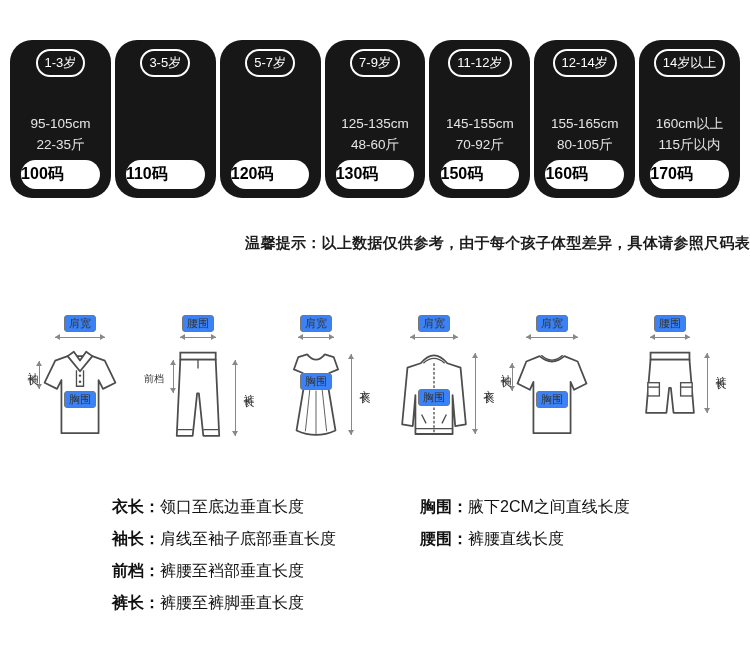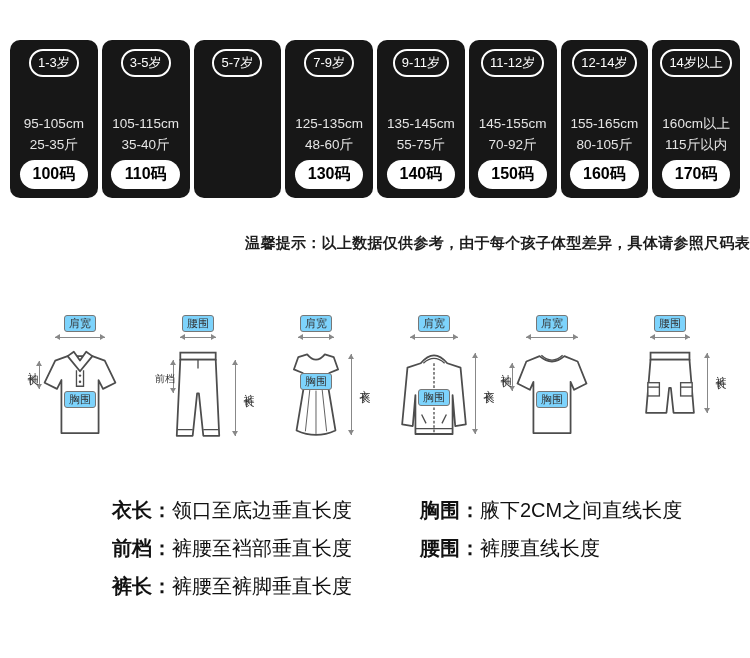--- a/index.html
+++ b/index.html
@@ -1,95 +1,84 @@
 <!DOCTYPE html>
 <html><head>
 <meta charset="utf-8">
 <style>
   html,body{margin:0;padding:0;background:#fff;}
   body{width:750px;height:658px;overflow:hidden;font-family:"Liberation Sans","DejaVu Sans",sans-serif;}
 
   
   .size-table{display:flex;gap:4px;padding:0 10px;margin-top:40px;}
-  .col{flex:1;background:#171717;border-radius:10px;height:158px;display:flex;flex-direction:column;
+  .col{flex:1;background:#171717;border-radius:22px;height:158px;display:flex;flex-direction:column;
        align-items:center;justify-content:space-between;padding:9px 0;box-sizing:border-box;}
   .age{border:2px solid #fff;border-radius:20px;color:#fff;font-size:13px;padding:3px 7px;white-space:nowrap;}
   .hw{color:#e5e5e5;font-size:13.5px;text-align:center;line-height:21px;white-space:nowrap;margin-top:30px;}
   .size{background:#fff;border-radius:20px;color:#000;font-weight:bold;font-size:16px;width:78%;
-        text-align:center;padding:4px 0;}
+        text-align:left;padding:4px 0;}
 
   
   .tip{margin-top:36px;text-align:right;font-size:15px;font-weight:600;color:#1d1d1d;letter-spacing:0.3px;}
 
   
   .diagrams{display:flex;justify-content:center;margin-top:62px;}
   .figure{position:relative;width:118px;height:158px;flex:0 0 auto;}
   .garment{position:absolute;}
   .mlabel{position:absolute;font-size:11px;color:#333;line-height:1;white-space:nowrap;}
-  .boxed{border:1px solid #777;border-radius:3px;padding:2px 4px;background:#7dd3fc;}
+  .boxed{border:1px solid #777;border-radius:3px;padding:2px 4px;background:#3b82f6;}
   .top-label{top:0;left:50%;transform:translateX(-50%);}
   .htext{position:absolute;font-size:10px;color:#333;white-space:nowrap;}
   .vtext{position:absolute;writing-mode:vertical-rl;font-size:11px;letter-spacing:2px;color:#333;}
   .hline{position:absolute;height:1px;background:#888;}
   .hline::before{content:"";position:absolute;left:0;top:-3px;width:0;height:0;
     border-top:3px solid transparent;border-bottom:3px solid transparent;border-right:5px solid #888;}
   .hline::after{content:"";position:absolute;right:0;top:-3px;width:0;height:0;
     border-top:3px solid transparent;border-bottom:3px solid transparent;border-left:5px solid #888;}
   .vline{position:absolute;width:1px;background:#888;}
   .vline::before{content:"";position:absolute;top:0;left:-3px;width:0;height:0;
     border-left:3px solid transparent;border-right:3px solid transparent;border-bottom:5px solid #888;}
   .vline::after{content:"";position:absolute;bottom:0;left:-3px;width:0;height:0;
     border-left:3px solid transparent;border-right:3px solid transparent;border-top:5px solid #888;}
 
   
   .defs{display:flex;margin-top:24px;padding-left:112px;}
   .defcol-left{width:308px;}
-  .defrow{font-size:20px;color:#111;margin-bottom:11px;white-space:nowrap;}
+  .defrow{font-size:16px;color:#111;margin-bottom:11px;white-space:nowrap;}
   .term{font-weight:bold;}
 </style>
 </head>
 <body>
 
 <div>
 
   <div class="size-table">
     <div class="col">
       <span class="age">1-3岁</span>
       <div class="hw">
         <div>95-105cm</div>
-        <div>25-35斤</div>
+        <div>22-35斤</div>
       </div>
       <span class="size">100码</span>
     </div>
     <div class="col">
       <span class="age">3-5岁</span>
-      <div class="hw">
-        <div>105-115cm</div>
-        <div>35-40斤</div>
-      </div>
       <span class="size">110码</span>
     </div>
     <div class="col">
       <span class="age">5-7岁</span>
+      <span class="size">120码</span>
     </div>
     <div class="col">
       <span class="age">7-9岁</span>
       <div class="hw">
         <div>125-135cm</div>
         <div>48-60斤</div>
       </div>
       <span class="size">130码</span>
-    </div>
-    <div class="col">
-      <span class="age">9-11岁</span>
-      <div class="hw">
-        <div>135-145cm</div>
-        <div>55-75斤</div>
-      </div>
-      <span class="size">140码</span>
     </div>
     <div class="col">
       <span class="age">11-12岁</span>
       <div class="hw">
         <div>145-155cm</div>
         <div>70-92斤</div>
       </div>
       <span class="size">150码</span>
     </div>
     <div class="col">
@@ -132,21 +121,21 @@
     <div class="figure">
       <span class="mlabel boxed top-label">腰围</span>
       <span class="hline" style="top:22px;left:41px;width:36px"></span>
       <svg class="garment" style="top:27px;left:14px" width="90" height="115" viewBox="0 0 100 130">
         <rect x="30" y="12" width="40" height="8" fill="#fff" stroke="#4d4d4d" stroke-width="2"></rect>
         <path d="M30,20 L26,106 L44,106 L49,58 L51,58 L56,106 L74,106 L70,20 Z" fill="#fff" stroke="#4d4d4d" stroke-width="2" stroke-linejoin="round"></path>
         <path d="M50,20 L50,30" fill="none" stroke="#4d4d4d" stroke-width="1.5"></path>
         <path d="M27,99 L44,99 M56,99 L73,99" fill="none" stroke="#4d4d4d" stroke-width="1.5"></path>
       </svg>
       <span class="vline" style="top:45px;left:34px;height:33px"></span>
-      <span class="htext" style="top:57px;left:16px">前档</span>
+      <span class="htext" style="top:57px;left:5px">前档</span>
       <span class="vline" style="top:45px;left:96px;height:76px"></span>
       <span class="vtext" style="top:70px;left:102px">裤长</span>
     </div>
 
     <div class="figure">
       <span class="mlabel boxed top-label">肩宽</span>
       <span class="hline" style="top:22px;left:41px;width:36px"></span>
       <svg class="garment" style="top:27px;left:14px" width="90" height="115" viewBox="0 0 100 130">
         <path d="M40,14 L30,17 L25,31 L35,35 L36,52 L28,100 Q50,110 72,100 L64,52 L65,35 L75,31 L70,17 L60,14 Q50,26 40,14 Z" fill="#fff" stroke="#4d4d4d" stroke-width="2" stroke-linejoin="round"></path>
         <path d="M36,52 L64,52" fill="none" stroke="#4d4d4d" stroke-width="1.5"></path>
@@ -200,20 +189,23 @@
     </div>
 
   </div>
 
   <div class="defs">
     <div class="defcol-left">
       <div class="defrow">
         <span class="term">衣长：</span><span class="def">领口至底边垂直长度</span>
       </div>
       <div class="defrow">
+        <span class="term">袖长：</span><span class="def">肩线至袖子底部垂直长度</span>
+      </div>
+      <div class="defrow">
         <span class="term">前档：</span><span class="def">裤腰至裆部垂直长度</span>
       </div>
       <div class="defrow">
         <span class="term">裤长：</span><span class="def">裤腰至裤脚垂直长度</span>
       </div>
     </div>
     <div class="defcol-right">
       <div class="defrow">
         <span class="term">胸围：</span><span class="def">腋下2CM之间直线长度</span>
       </div>

